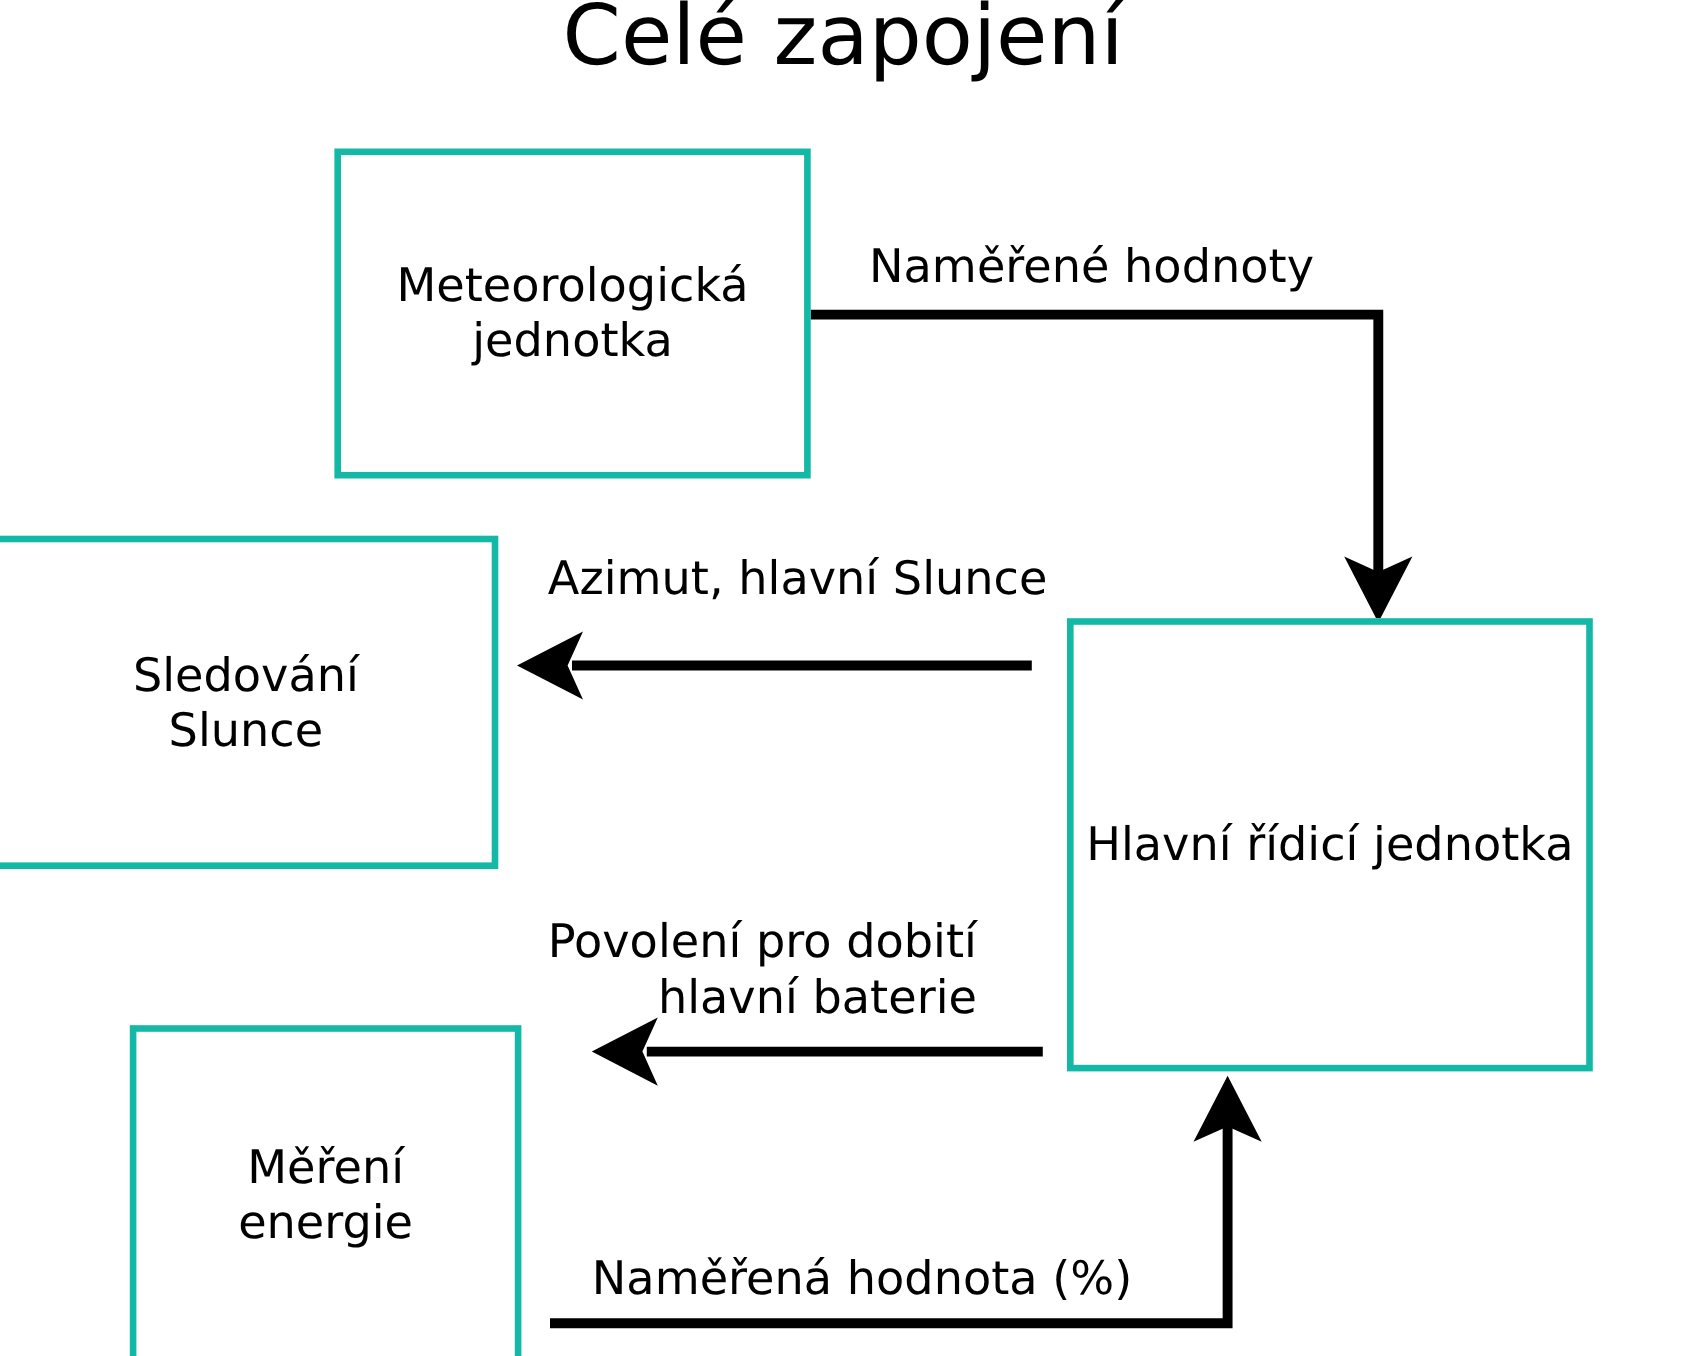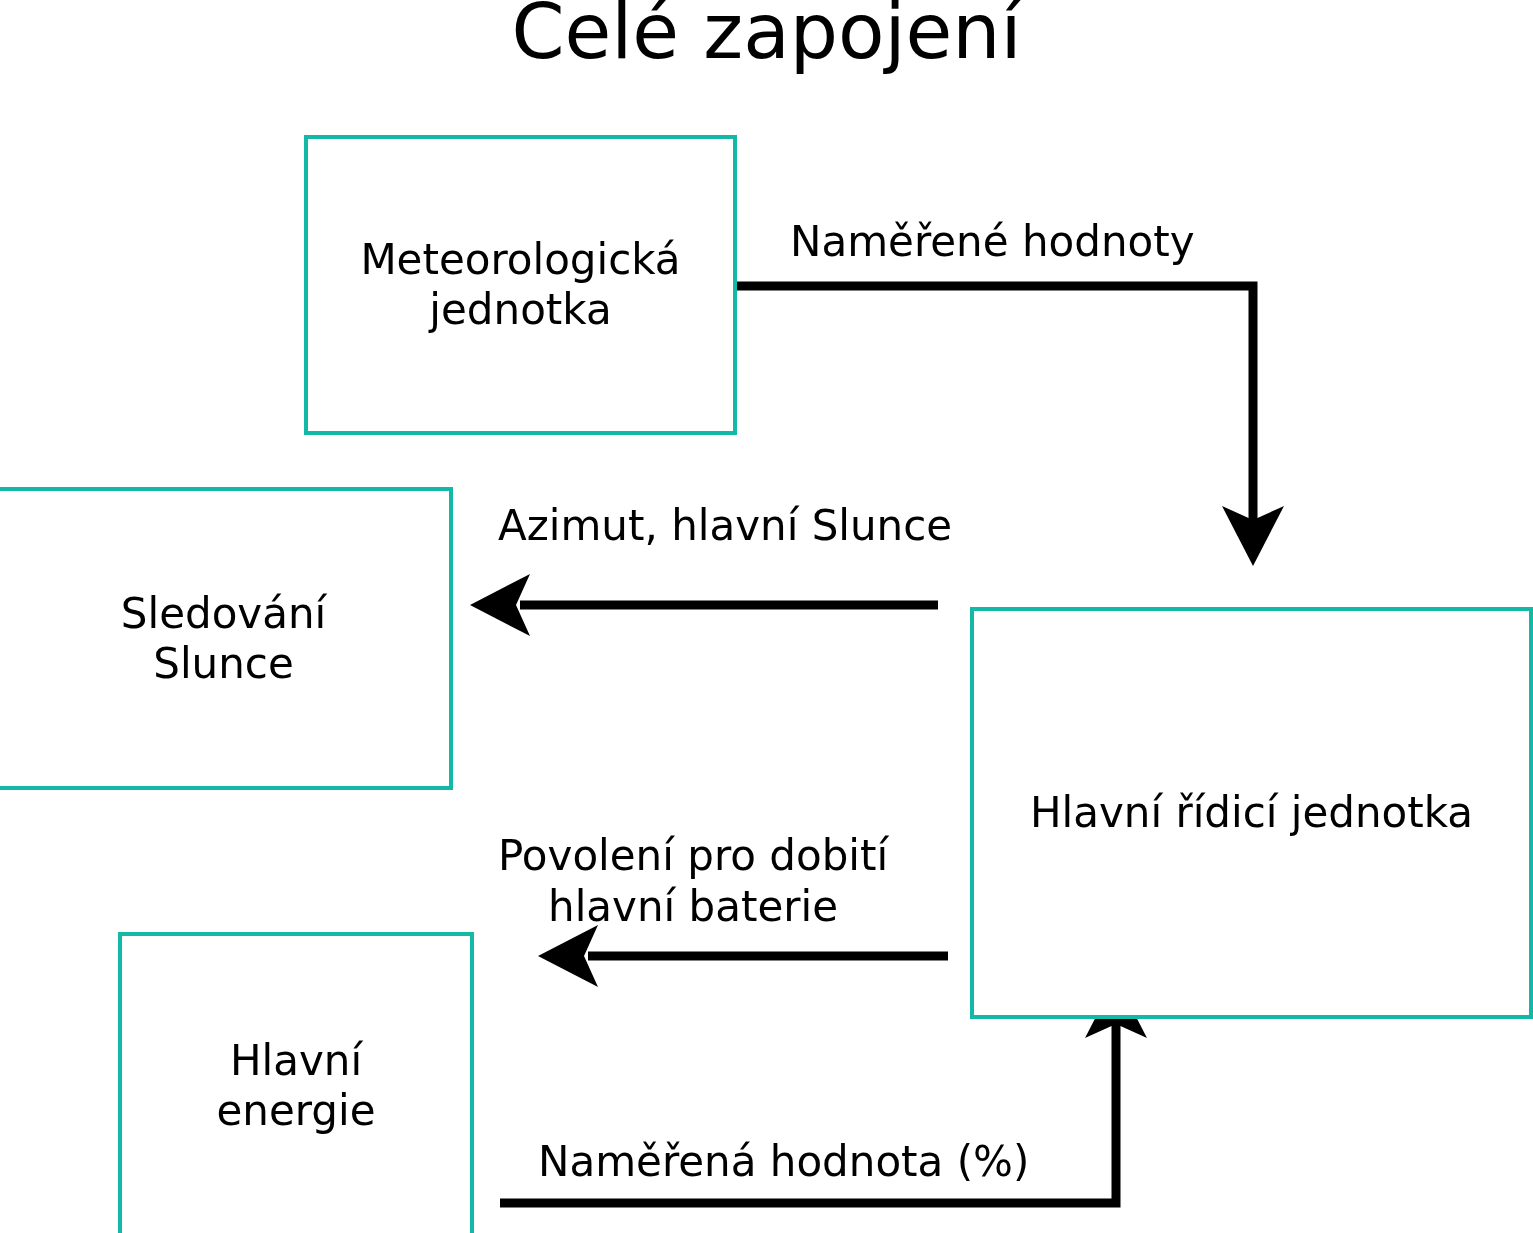--- a/index.html
+++ b/index.html
@@ -33,44 +33,44 @@
     text-align: center;
     font-size: 76px;
     font-weight: normal;
     line-height: 1.0;
     letter-spacing: 0px;
     white-space: nowrap;
   }
   .node {
     position: absolute;
     box-sizing: border-box;
-    border: 4px solid #14b8a6;
+    border: 6px solid #14b8a6;
     background: #ffffff;
     display: flex;
     align-items: center;
     justify-content: center;
   }
   .node-label {
     font-size: 42px;
     line-height: 1.18;
     text-align: center;
     white-space: pre-line;
     padding: 0 8px;
   }
   .edge-label {
     position: absolute;
     font-size: 42px;
     line-height: 1.22;
     white-space: pre-line;
-    text-align: center;
+    text-align: right;
   }
   
   #node-meteo      { left: 304px;  top: 135px;  width: 433px; height: 300px; }
   #node-sun        { left: -6px;   top: 487px;  width: 459px; height: 303px; }
-  #node-main       { left: 970px;  top: 562px;  width: 563px; height: 412px; margin-top: 45px; }
+  #node-main       { left: 970px;  top: 562px;  width: 478px; height: 412px; }
   #node-energy     { left: 118px;  top: 932px;  width: 356px; height: 307px; }
   
   #label-measured    { left: 790px; top: 216px; }
   #label-azimuth     { left: 498px; top: 500px; }
   #label-permission  { left: 498px; top: 830px; }
   #label-measuredval { left: 538px; top: 1136px; }
 </style>
 </head>
 <body>
 
@@ -109,21 +109,21 @@
   <div class="node" id="node-sun">
     <span class="node-label">Sledování
 Slunce</span>
   </div>
 
   <div class="node" id="node-main">
     <span class="node-label">Hlavní řídicí jednotka</span>
   </div>
 
   <div class="node" id="node-energy">
-    <span class="node-label">Hlavní
+    <span class="node-label">Měření
 energie</span>
   </div>
 
   <div class="edge-label" id="label-measured">Naměřené hodnoty</div>
 
   <div class="edge-label" id="label-azimuth">Azimut, hlavní Slunce</div>
 
   <div class="edge-label" id="label-measuredval">Naměřená hodnota (%)</div>
 
   <div class="edge-label" id="label-permission">Povolení pro dobití

